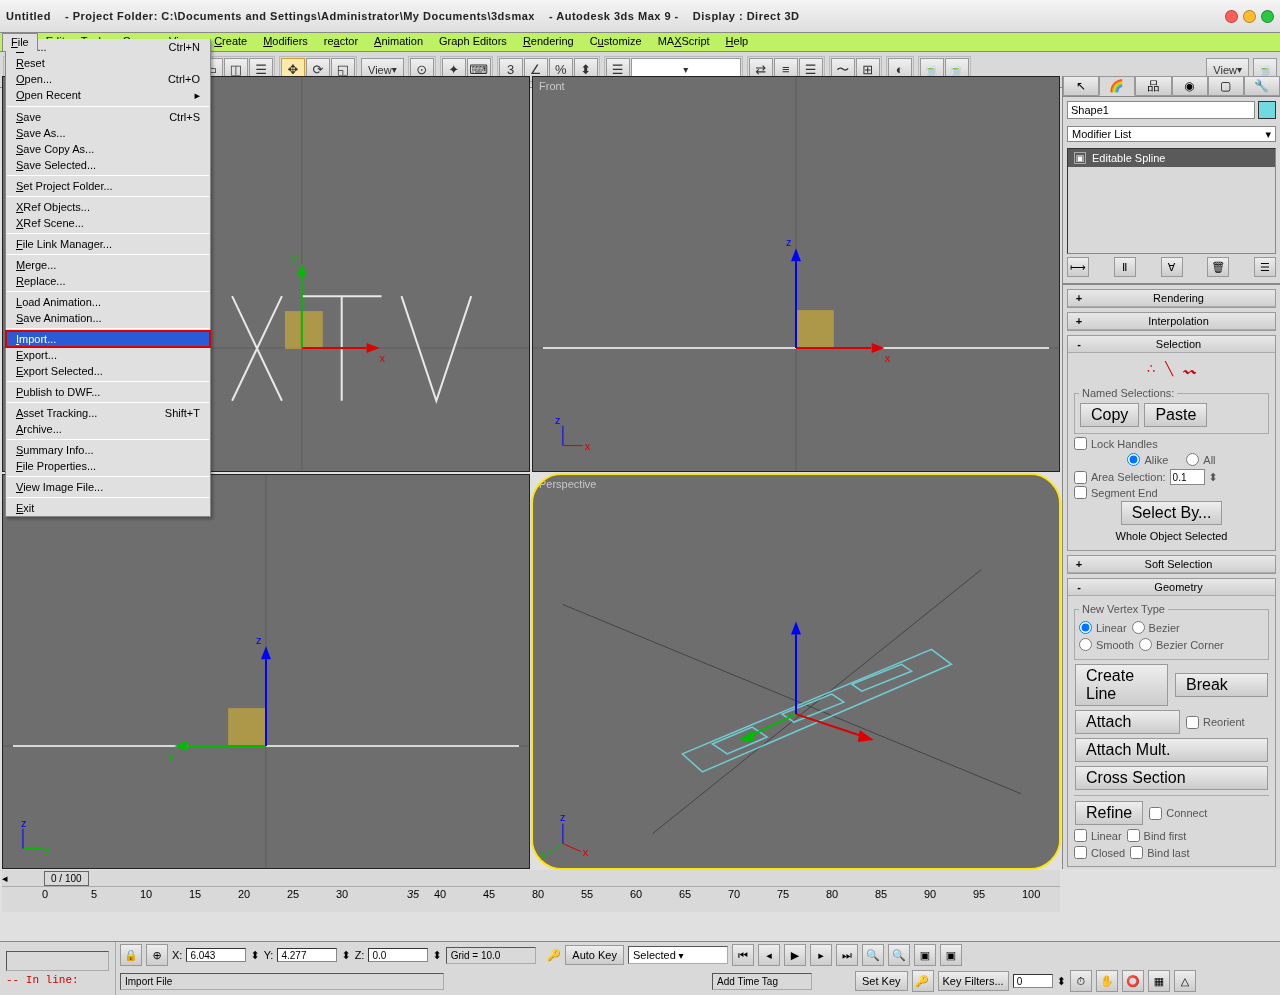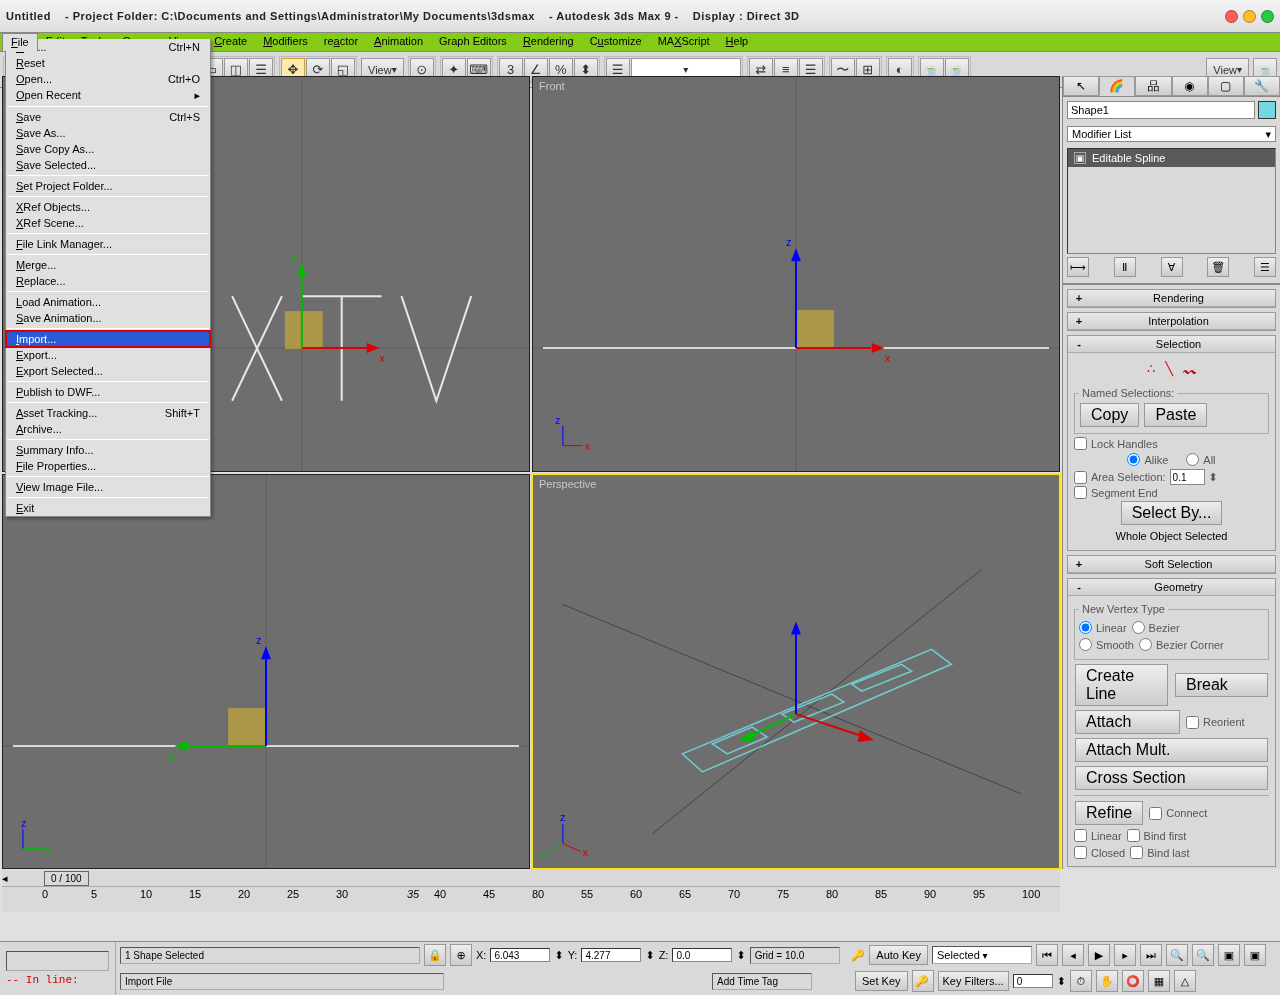--- a/index.html
+++ b/index.html
@@ -3,39 +3,39 @@
 <meta charset="utf-8">
 <style>
 * { margin:0; padding:0; box-sizing:border-box; font-family:"Tahoma",sans-serif; font-size:11px; }
 body { width:1280px; height:995px; background:#e0e0e0; overflow:hidden; position:relative; }
 .titlebar { height:20px; background:linear-gradient(#f4f4f4,#dedede); display:flex; align-items:center; padding:16px 6px; border-bottom:1px solid #888; font-family:"Courier New",monospace; font-weight:bold; letter-spacing:0.5px; color:#222; }
 .titlebar .seg { margin-right:14px; white-space:nowrap; }
 .mac-btns { margin-left:auto; display:flex; gap:5px; }
 .mac-btn { width:13px; height:13px; border-radius:50%; border:1px solid rgba(0,0,0,.3); }
 .mac-red{background:#ff5f57}.mac-yel{background:#ffbd2e}.mac-grn{background:#28c940}
 
-.menubar { height:19px; background:#84cc16; display:flex; padding:0 2px; border-bottom:1px solid #888; font-family:"Courier New",monospace; font-size:12px; }
+.menubar { height:19px; background:#bef264; display:flex; padding:0 2px; border-bottom:1px solid #888; font-family:"Courier New",monospace; font-size:12px; }
 .menubar .mitem { padding:2px 8px; cursor:default; }
 .menubar .mitem.open { background:#e0e0e0; border:1px solid #888; border-bottom:none; position:relative; z-index:11; }
 .mitem u { text-decoration:underline; }
 
 .dropdown { position:absolute; left:5px; top:39px; width:206px; background:#e0e0e0; border:1px solid #888; border-top:none; z-index:10; box-shadow:2px 2px 3px rgba(0,0,0,.3); font-family:"Courier New",monospace; font-size:12px; }
 .dropdown .row { padding:2px 10px; display:flex; justify-content:space-between; cursor:default; }
 .dropdown .row.hl { background:#2a5bd7; color:#fff; outline:2px solid #d00; outline-offset:-1px; }
 .dropdown .sep { height:1px; background:#aaa; margin:2px 1px; border-bottom:1px solid #fff; }
 
 .toolbar { height:36px; background:#d9d9d9; display:flex; align-items:center; padding:1px 3px; gap:4px; border-bottom:1px solid #888; }
 .tb-grp { display:flex; gap:1px; padding:1px; border:1px solid #bbb; background:#d9d9d9; }
 .tb-btn { width:24px; height:24px; background:linear-gradient(#f0f0f0,#d0d0d0); border:1px solid #999; display:flex; align-items:center; justify-content:center; font-size:13px; color:#333; }
 .tb-btn.wide { width:auto; padding:0 6px; font-size:10px; }
 .tb-btn.active { background:#fde9a9; border-color:#caa23c; }
 
 .workspace { position:absolute; left:2px; top:76px; width:1058px; height:793px; display:grid; grid-template-columns:1fr 1fr; grid-template-rows:1fr 1fr; gap:2px; }
 .viewport { background:#6e6e6e; border:1px solid #222; position:relative; overflow:hidden; }
-.viewport.active { outline:2px solid #ffe600; outline-offset:-1px; }
+.viewport.active { outline:2px solid #ffe600; outline-offset:-1px;border-radius:30px; }
 .vp-label { position:absolute; left:6px; top:3px; color:#c8c8c8; font-size:11px; font-family:sans-serif; }
 .vp-grid { position:absolute; inset:0; }
 
 .cmdpanel { position:absolute; right:0; top:76px; width:218px; height:793px; background:#d9d9d9; border-left:1px solid #888; display:flex; flex-direction:column; }
 .cmd-tabs { display:flex; height:26px; background:#d0d0d0; border-bottom:1px solid #888; }
 .cmd-tab { flex:1; border:1px solid #999; background:linear-gradient(#eee,#ccc); display:flex; align-items:center; justify-content:center; font-size:12px; }
 .cmd-tab.active { background:#d9d9d9; border-bottom-color:#d9d9d9; }
 .namefield { margin:4px; display:flex; gap:3px; }
 .namefield input { flex:1; height:18px; padding:0 3px; border:1px solid #888; background:#fff; }
 .colorsw { width:18px; height:18px; background:#72d9de; border:1px solid #333; }
@@ -590,21 +590,20 @@
     </div>
 </div>
 
 <div class="statusbar">
   <div class="status-left">
     <div style="border:1px inset #aaa;height:20px;margin-bottom:3px"></div>
     <div class="prompt-red">-- In line:</div>
   </div>
   <div class="status-mid">
     <div class="st-row">
-      <div class="st-field" style="width:300px">1 Shape Selected</div>
       <div class="sbtn">🔒</div>
       <div class="sbtn">⊕</div>
       <span>X:</span>
         <input class="st-input" value="6.043" style="">
         <span>⬍</span>
       <span>Y:</span>
         <input class="st-input" value="4.277" style="">
         <span>⬍</span>
       <span>Z:</span>
         <input class="st-input" value="0.0" style="">

